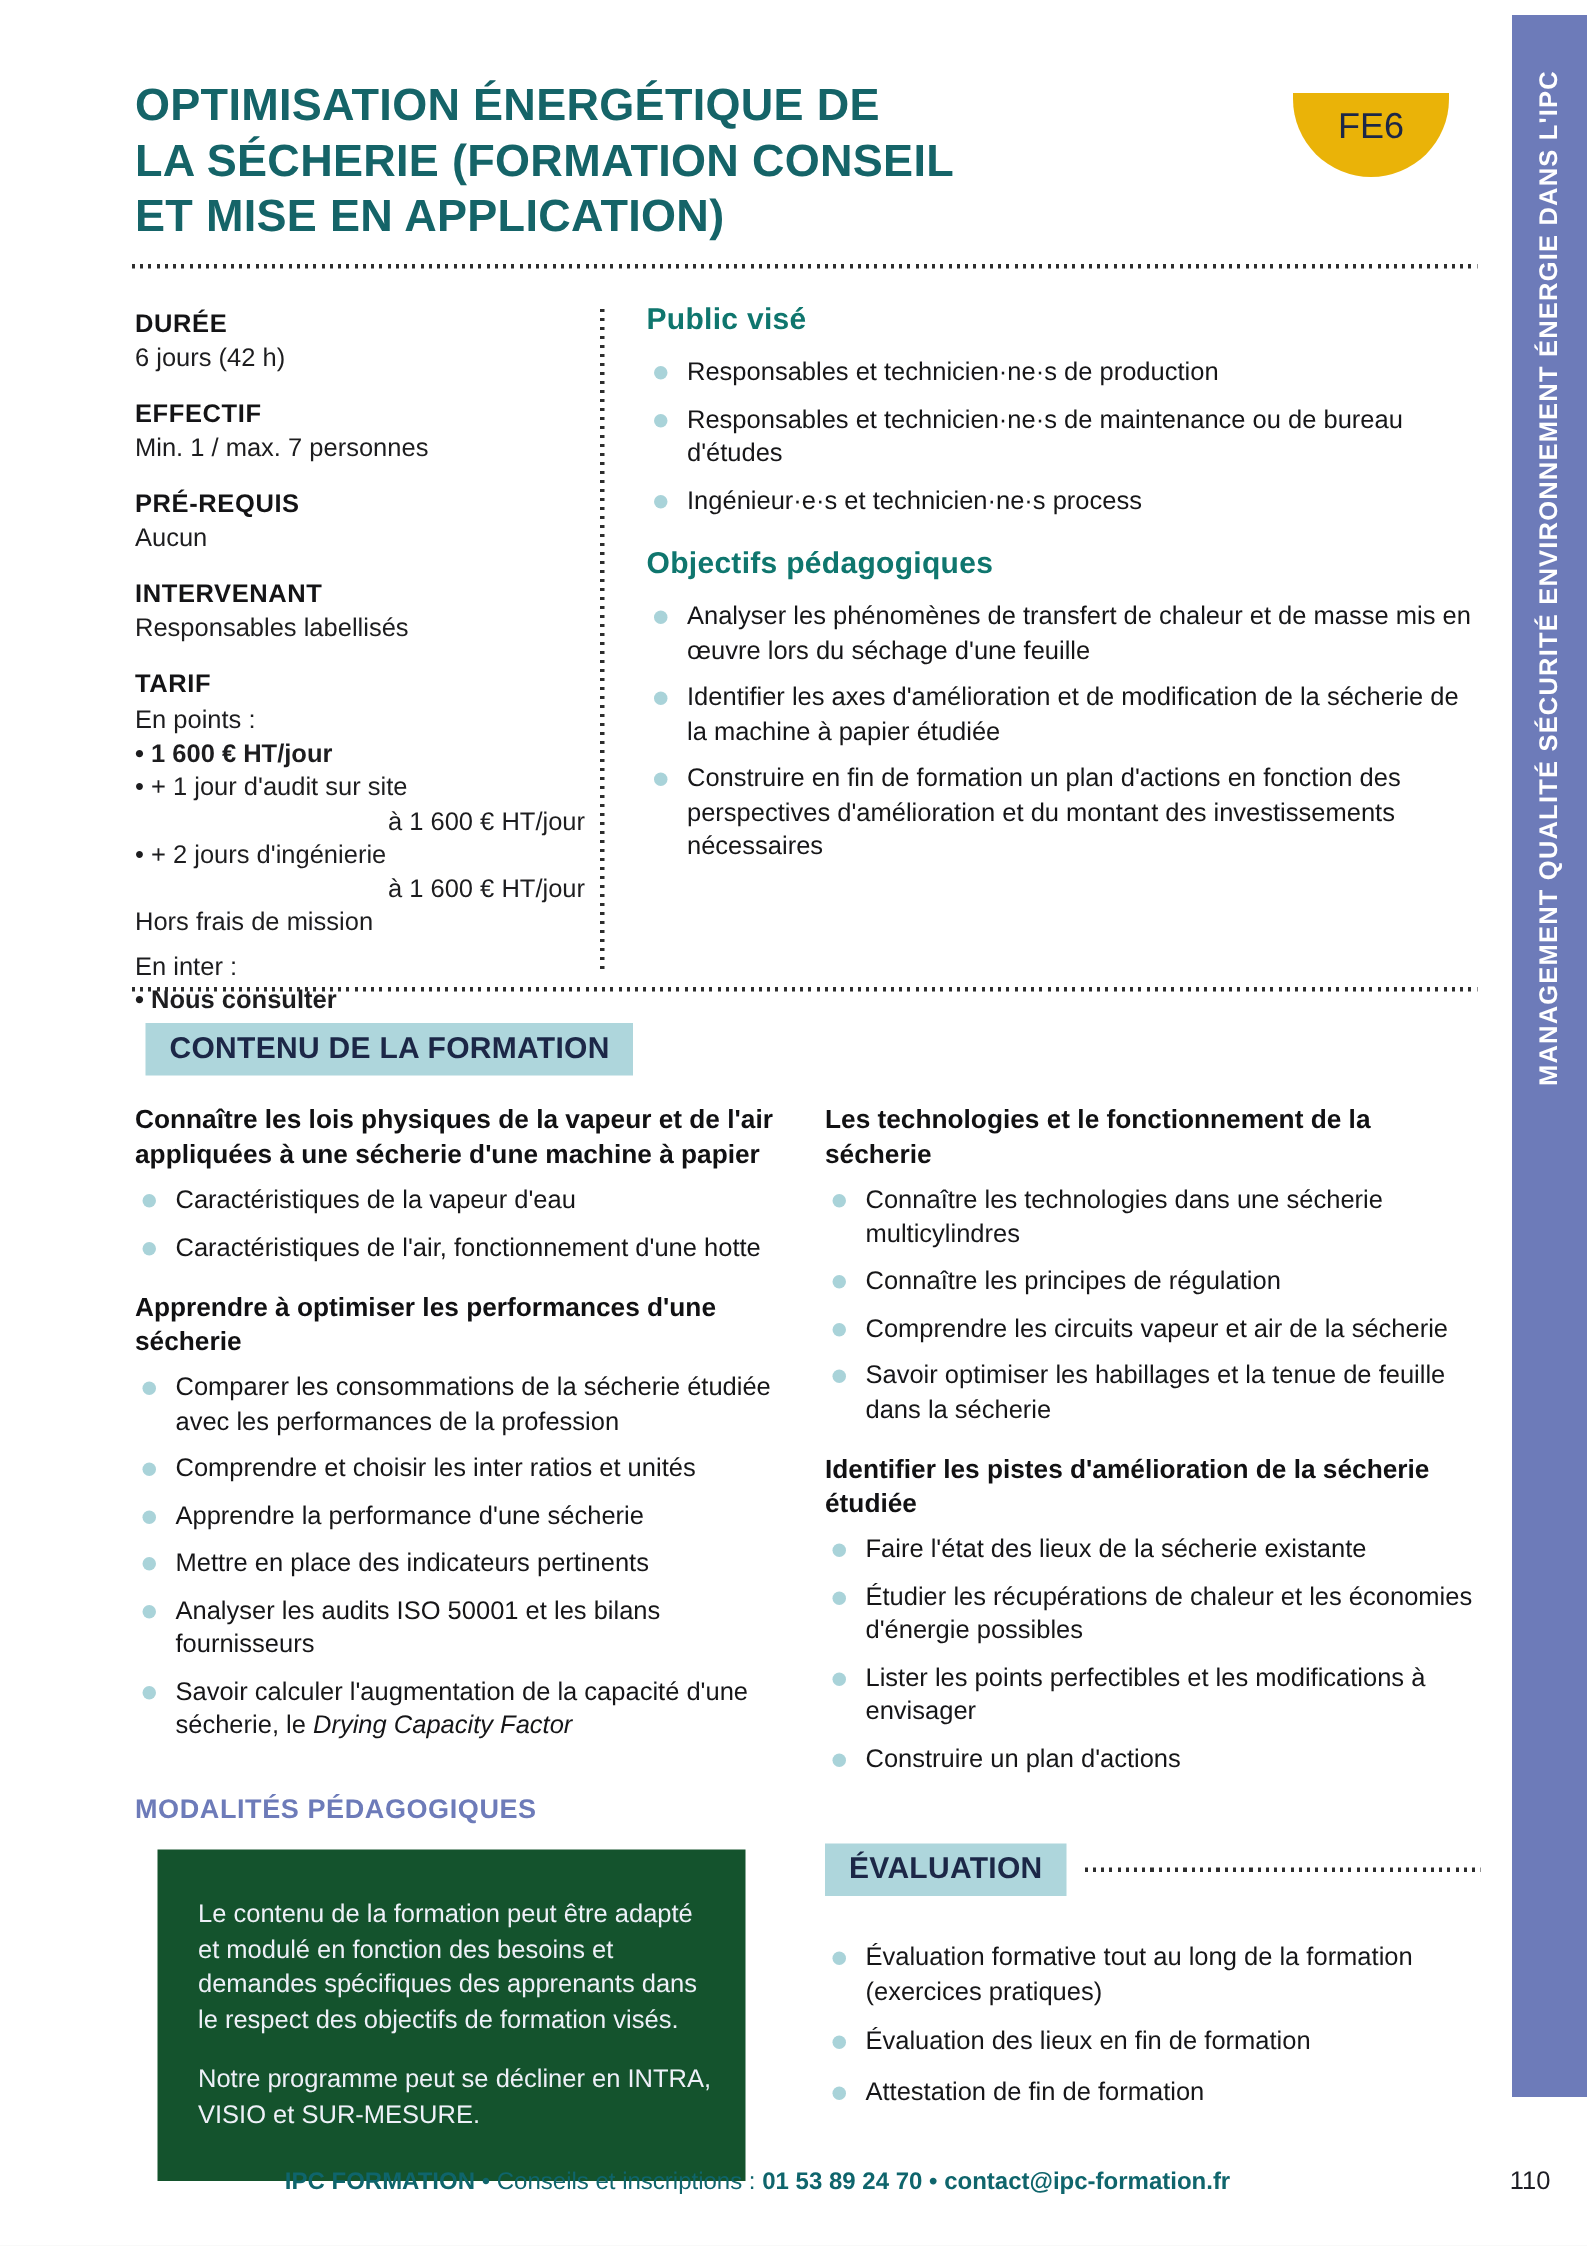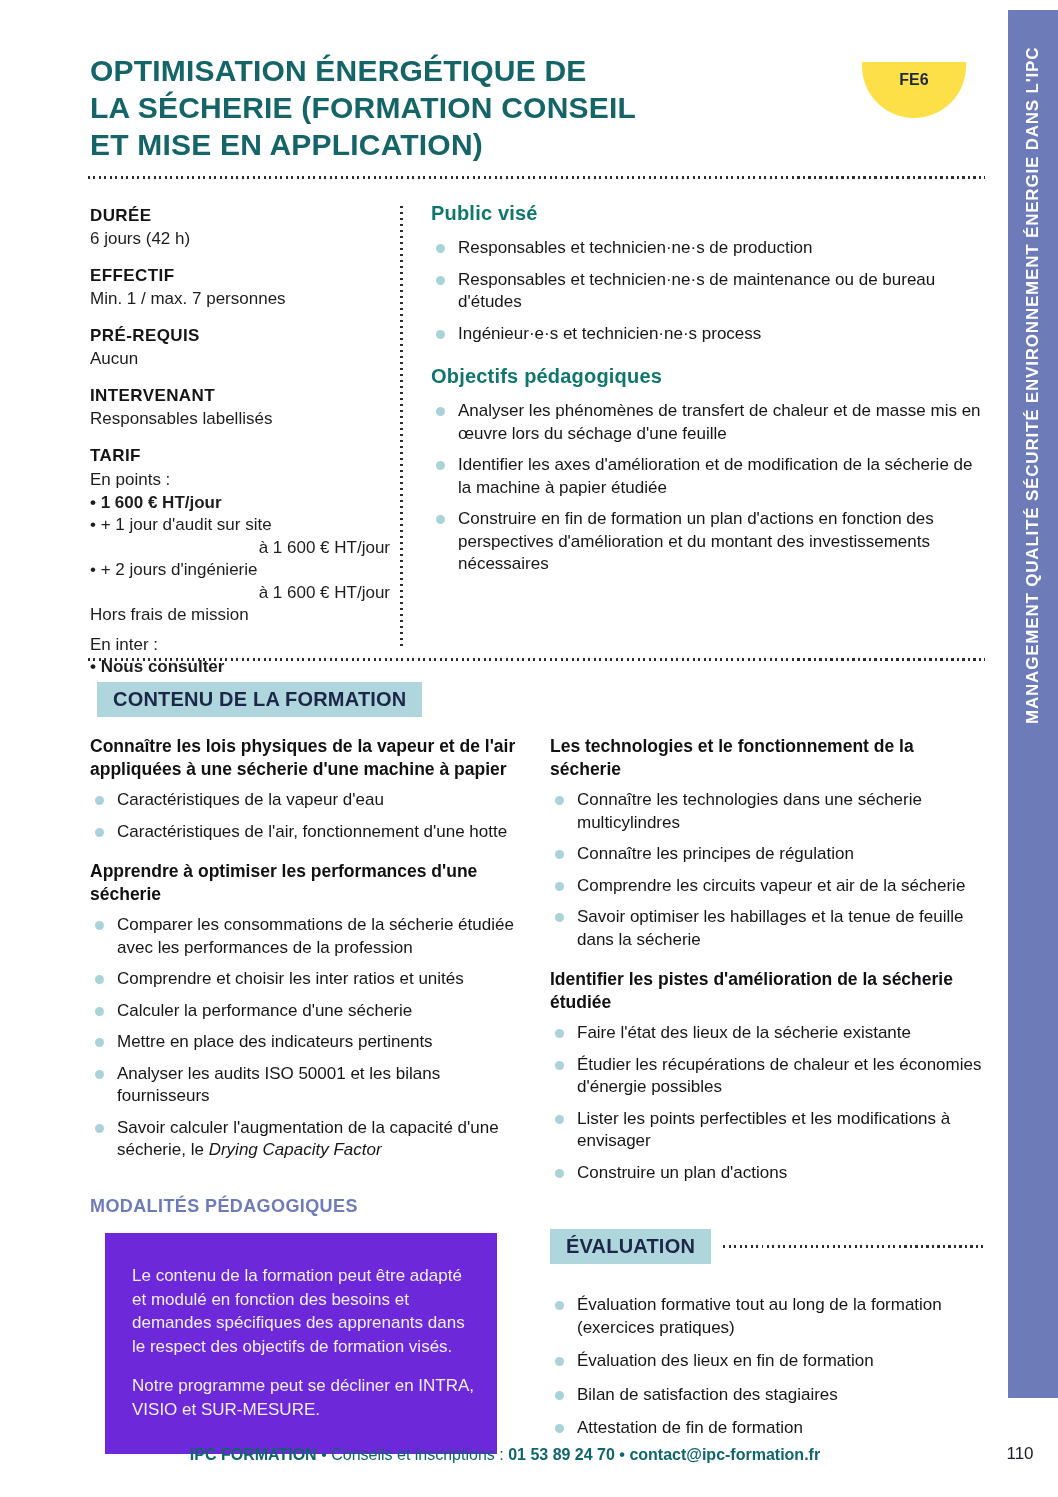--- a/index.html
+++ b/index.html
@@ -16,22 +16,22 @@
     display:flex; align-items:center; justify-content:center;
     writing-mode:vertical-rl; transform:rotate(180deg);
     color:#ffffff; font-weight:bold; font-size:17px; letter-spacing:0.8px; white-space:nowrap;
   }
 
   
   .title { position:absolute; left:90px; top:52px; width:720px;
     color:#156468; font-weight:bold; font-size:30px; line-height:37px; letter-spacing:0.2px; }
   .badge {
     position:absolute; left:862px; top:62px; width:104px; height:56px;
-    background:#fde047; border-radius:0 0 52px 52px;
-    text-align:center; padding-top:9px; font-weight:bold; font-size:16px; color:#1c2747;
+    background:#eab308; border-radius:0 0 52px 52px;
+    text-align:center; padding-top:9px; font-weight:normal; font-size:24px; color:#1c2747;
   }
 
   
   .hrule { height:3px; background-image:repeating-linear-gradient(90deg,#2d2d2d 0 2px,transparent 2px 5.5px); }
   .rule-1 { position:absolute; left:88px; top:176px; width:897px; }
   .rule-2 { position:absolute; left:88px; top:658px; width:897px; }
   .vrule { width:3px; background-image:repeating-linear-gradient(180deg,#2d2d2d 0 2px,transparent 2px 6px); }
 
   
   .info-row { position:absolute; left:90px; top:198px; width:895px; display:flex; }
@@ -68,21 +68,21 @@
   .ccol-left { width:437px; }
   .ccol-right { margin-left:23px; flex:1; }
   .block-heading { font-weight:bold; font-size:17.5px; line-height:22.5px; color:#111113; margin:0 0 9px; }
   .block-heading.later { margin-top:17px; }
   .italic { font-style:italic; }
 
   
   .bottom-row { position:absolute; left:90px; top:1196px; width:897px; display:flex; align-items:flex-start; }
   .modalites { width:437px; }
   .mod-heading { color:#6d7bb9; font-weight:bold; font-size:18px; letter-spacing:0.4px; }
-  .mod-box { margin:16px 0 0 15px; width:392px; background:#6d28d9; color:#eef0f8;
+  .mod-box { margin:16px 0 0 15px; width:392px; background:#14532d; color:#eef0f8;
     padding:31px 18px 33px 27px; }
   .mod-box p { font-size:17px; line-height:23.5px; }
   .mod-box p + p { margin-top:16px; }
 
   .evaluation { margin-left:23px; flex:1; }
   .eval-row { display:flex; align-items:center; margin-top:33px; }
   .eval-rule { flex:1; margin-left:12px; }
   .evaluation ul.bullets { margin-top:30px; }
   .evaluation ul.bullets li { margin-bottom:11px; }
 
@@ -160,21 +160,21 @@
     <div class="ccol-left">
       <div class="block-heading">Connaître les lois physiques de la vapeur et de l'air appliquées à une sécherie d'une machine à papier</div>
       <ul class="bullets">
         <li>Caractéristiques de la vapeur d'eau</li>
         <li>Caractéristiques de l'air, fonctionnement d'une hotte</li>
       </ul>
       <div class="block-heading later">Apprendre à optimiser les performances d'une sécherie</div>
       <ul class="bullets">
         <li>Comparer les consommations de la sécherie étudiée avec les performances de la profession</li>
         <li>Comprendre et choisir les inter ratios et unités</li>
-        <li>Calculer la performance d'une sécherie</li>
+        <li>Apprendre la performance d'une sécherie</li>
         <li>Mettre en place des indicateurs pertinents</li>
         <li>Analyser les audits ISO 50001 et les bilans fournisseurs</li>
         <li><span>Savoir calculer l'augmentation de la capacité d'une sécherie, le </span><span class="italic">Drying Capacity Factor</span></li>
       </ul>
     </div>
 
     <div class="ccol-right">
       <div class="block-heading">Les technologies et le fonctionnement de la sécherie</div>
       <ul class="bullets">
         <li>Connaître les technologies dans une sécherie multicylindres</li>
@@ -202,21 +202,20 @@
     </div>
 
     <div class="evaluation">
       <div class="eval-row">
         <div class="chip">ÉVALUATION</div>
         <div class="hrule eval-rule"></div>
       </div>
       <ul class="bullets">
         <li>Évaluation formative tout au long de la formation (exercices pratiques)</li>
         <li>Évaluation des lieux en fin de formation</li>
-        <li>Bilan de satisfaction des stagiaires</li>
         <li>Attestation de fin de formation</li>
       </ul>
     </div>
   </div>
 
   <div class="footer-text">
     <span class="b">IPC FORMATION</span>
     <span>• Conseils et inscriptions :</span>
     <span class="b">01 53 89 24 70</span>
     <span class="b">•</span>

